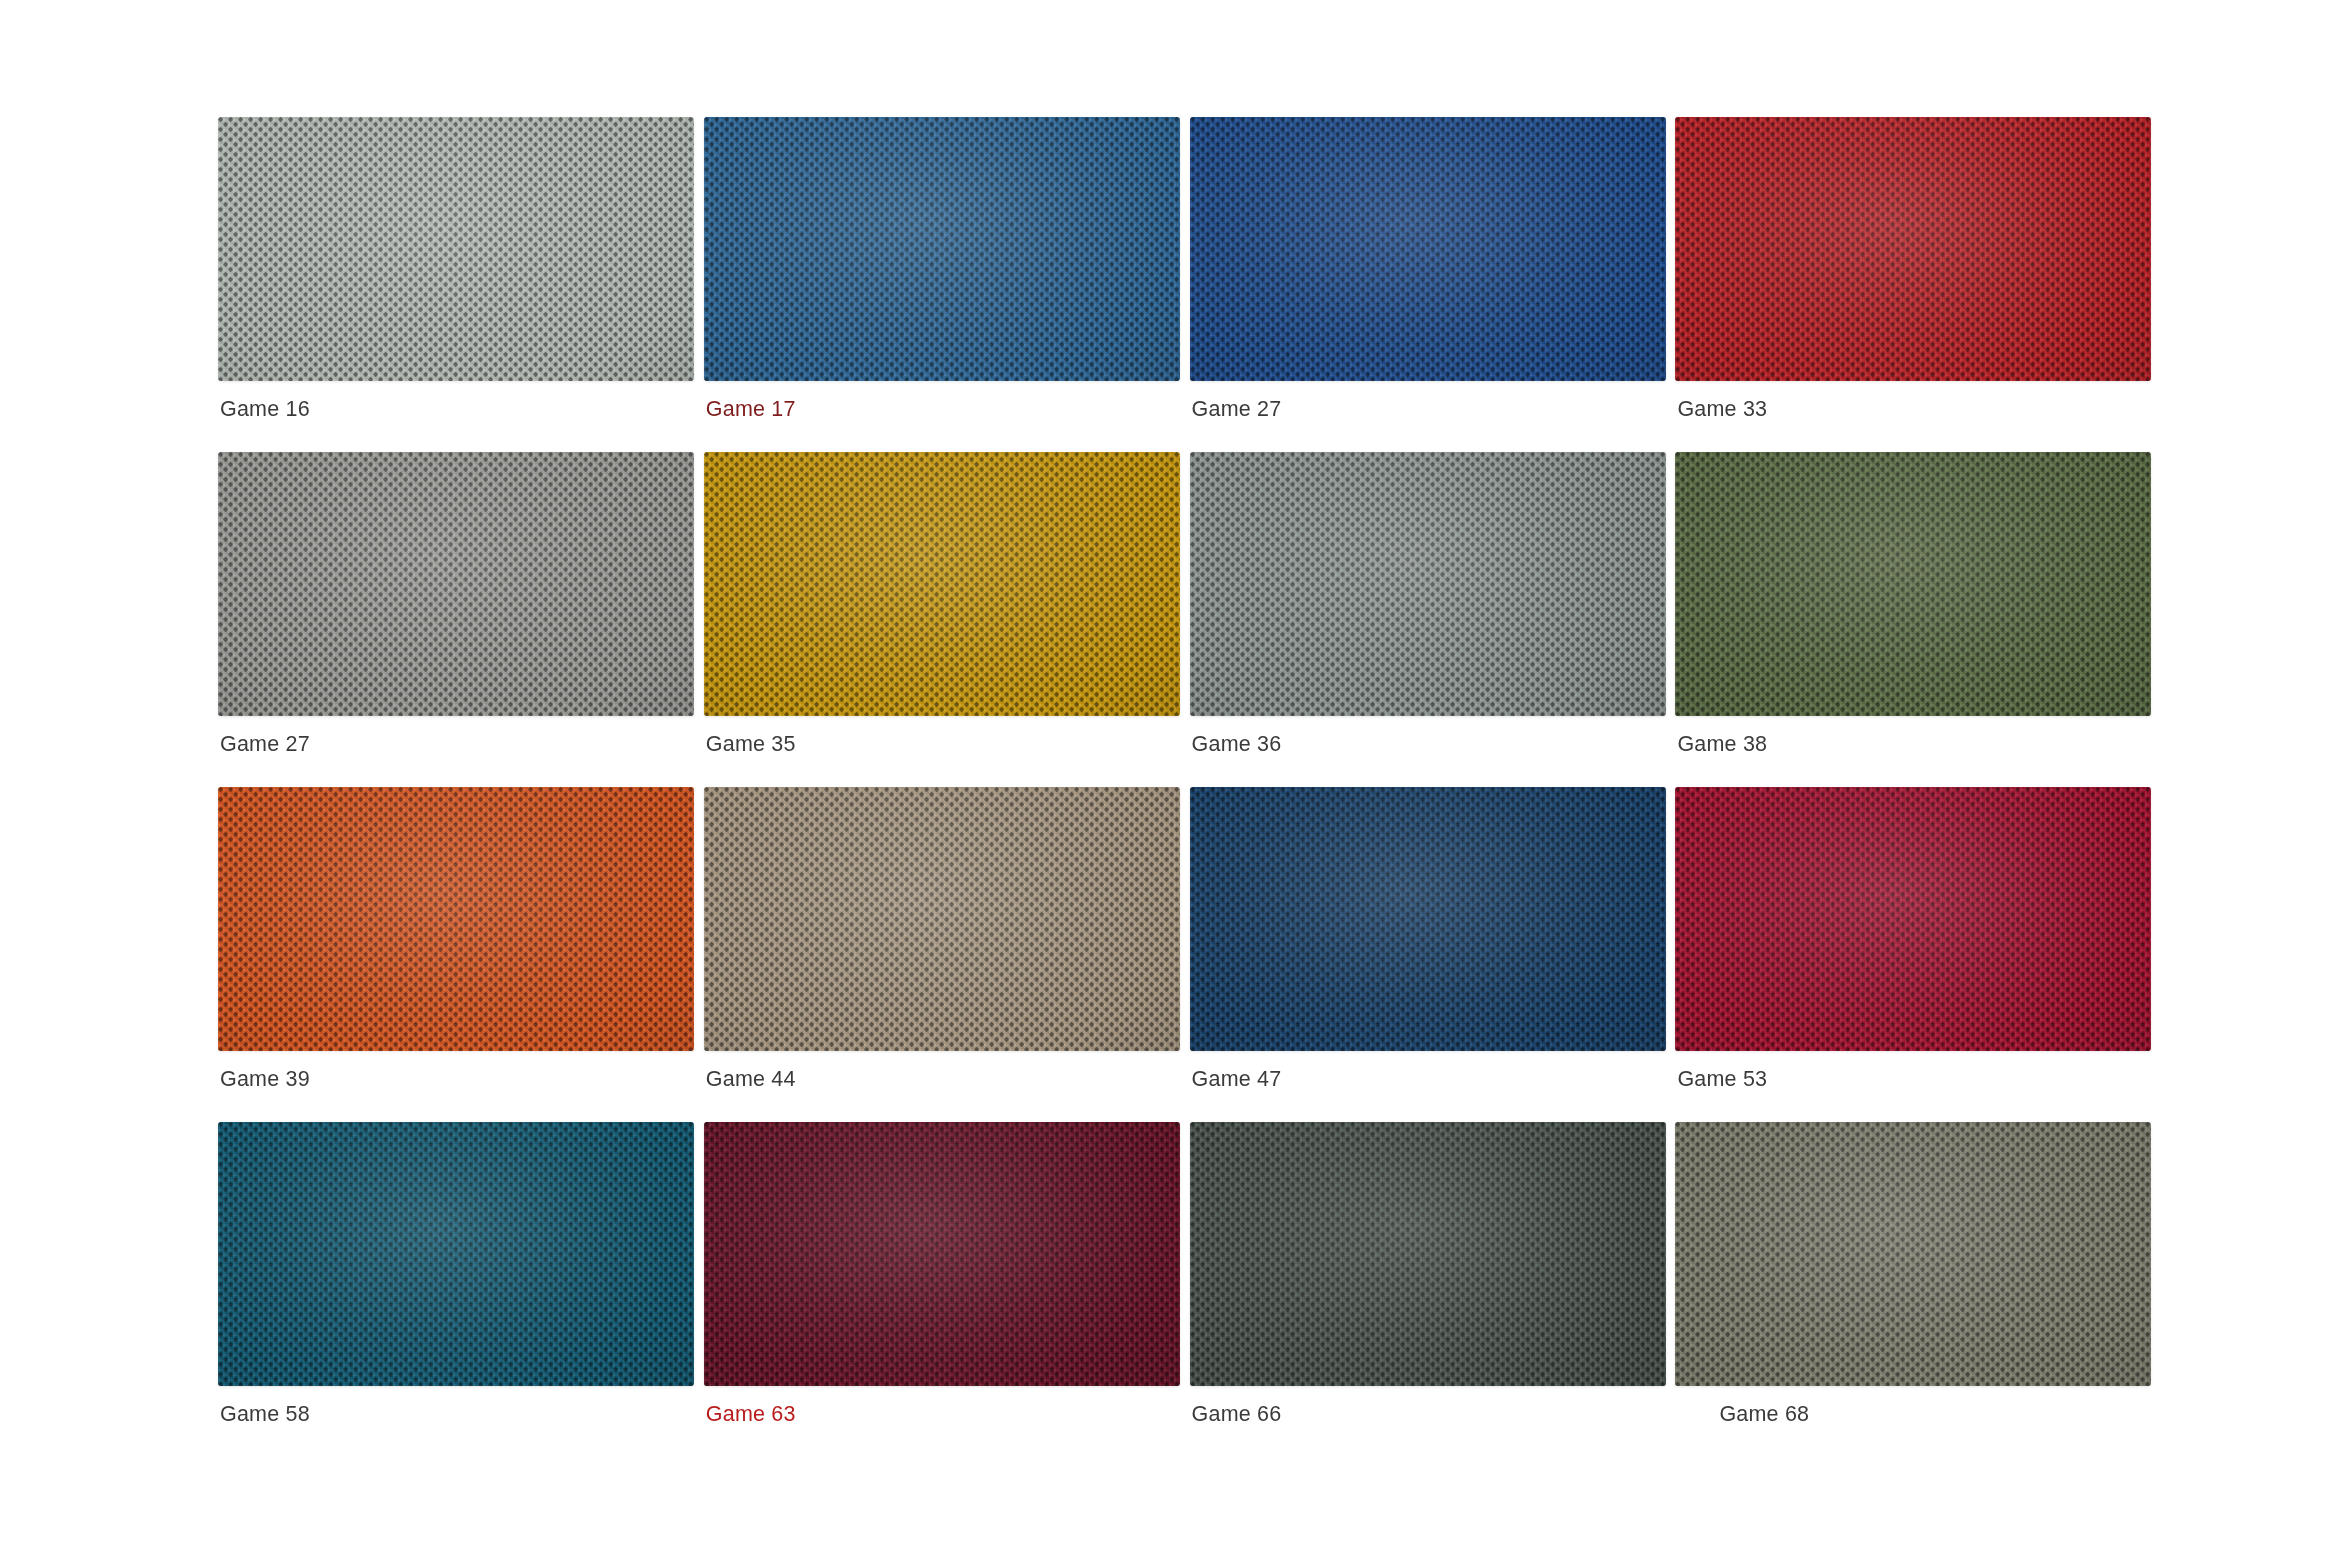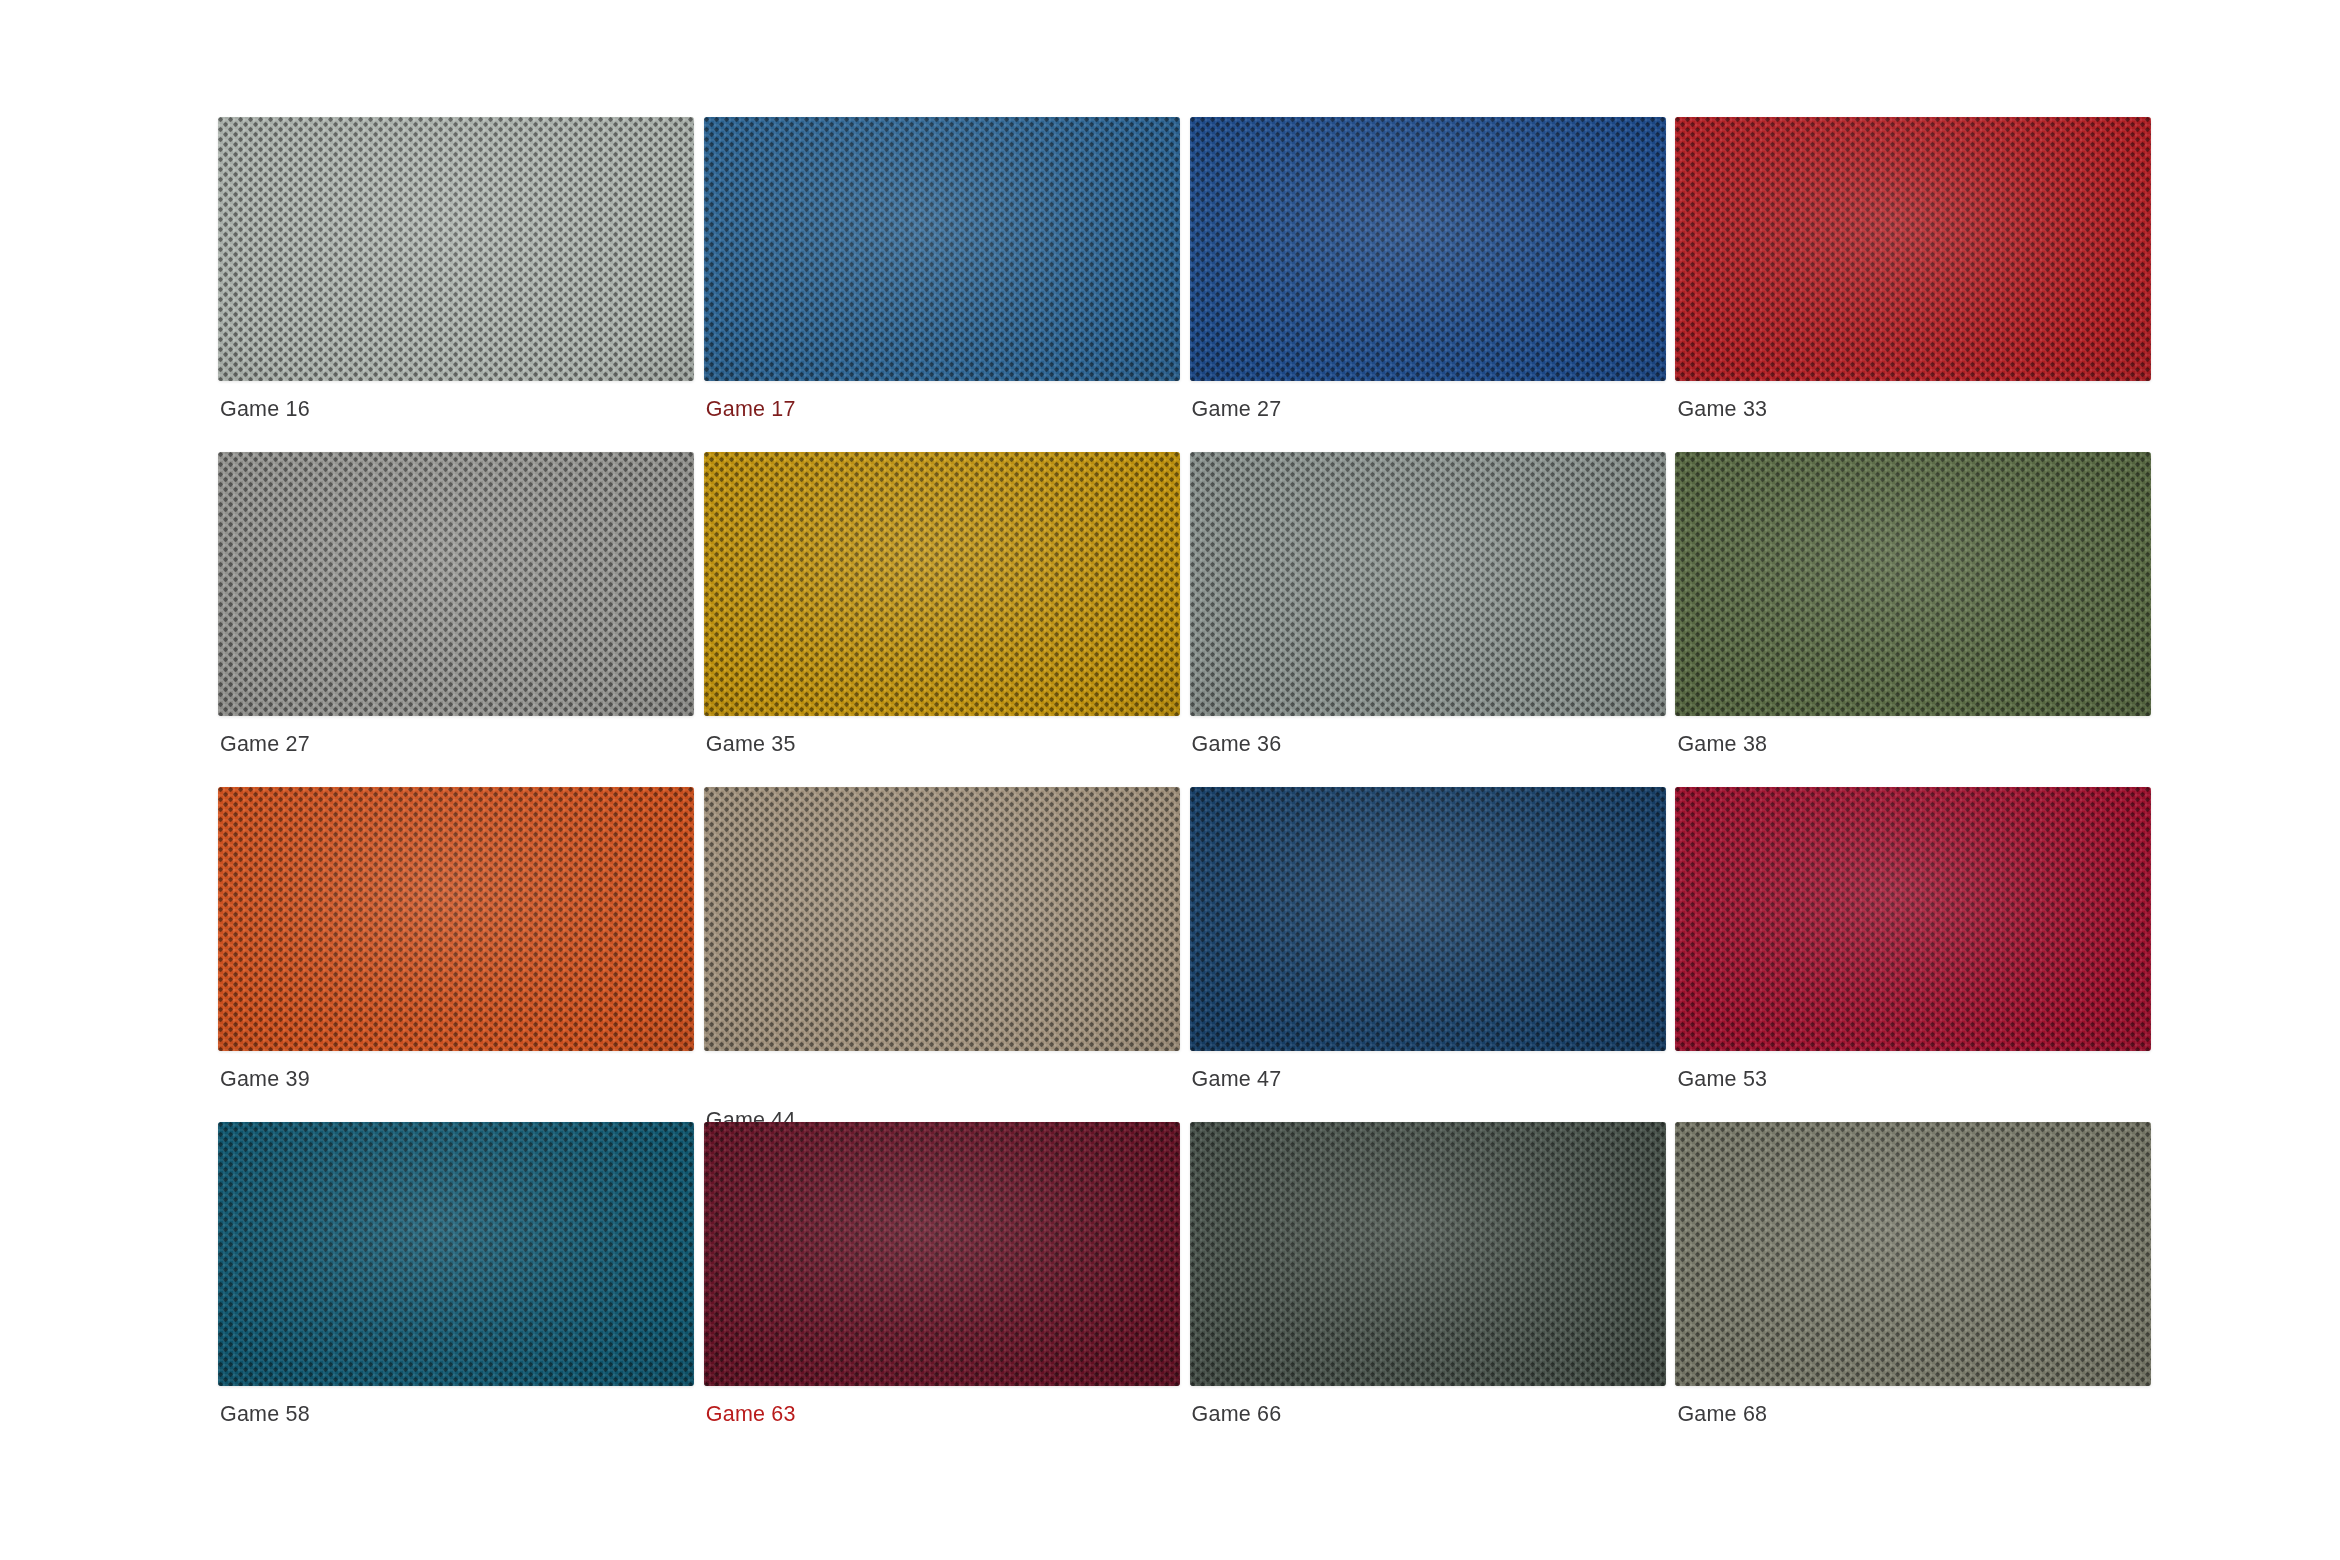--- a/index.html
+++ b/index.html
@@ -178,21 +178,21 @@
       </div>
       <div class="swatch-label" style="color: rgb(59, 59, 61);">Game 39</div>
     </div>
     <div class="swatch-cell">
       <div class="swatch-chip" style="background-color: rgb(167, 151, 129);">
         <div class="tex-weft"></div>
         <div class="tex-warp"></div>
         <div class="tex-dots"></div>
         <div class="tex-sheen"></div>
       </div>
-      <div class="swatch-label" style="color: rgb(59, 59, 61); margin-top: 41px;">Game 44</div>
+      <div class="swatch-label" style="color: rgb(59, 59, 61);">Game 44</div>
     </div>
     <div class="swatch-cell">
       <div class="swatch-chip" style="background-color: rgb(23, 65, 107);">
         <div class="tex-weft"></div>
         <div class="tex-warp"></div>
         <div class="tex-dots"></div>
         <div class="tex-sheen"></div>
       </div>
       <div class="swatch-label" style="color: rgb(59, 59, 61);">Game 47</div>
     </div>
@@ -232,16 +232,16 @@
       </div>
       <div class="swatch-label" style="color: rgb(59, 59, 61);">Game 66</div>
     </div>
     <div class="swatch-cell">
       <div class="swatch-chip" style="background-color: rgb(124, 125, 108);">
         <div class="tex-weft"></div>
         <div class="tex-warp"></div>
         <div class="tex-dots"></div>
         <div class="tex-sheen"></div>
       </div>
-      <div class="swatch-label" style="color: rgb(59, 59, 61);">Game 68</div>
+      <div class="swatch-label" style="color: rgb(59, 59, 61); margin-left: 42px;">Game 68</div>
     </div>
   </div>
 
 
 </body></html>

